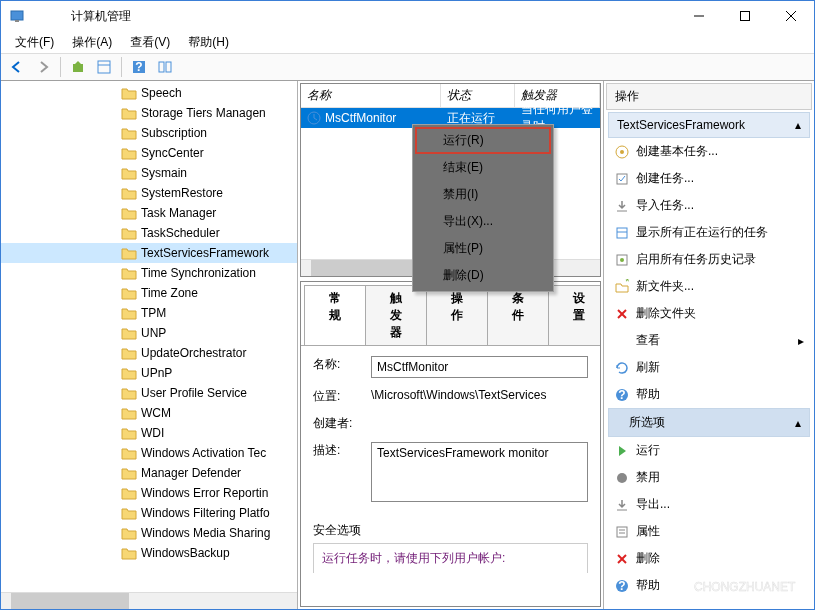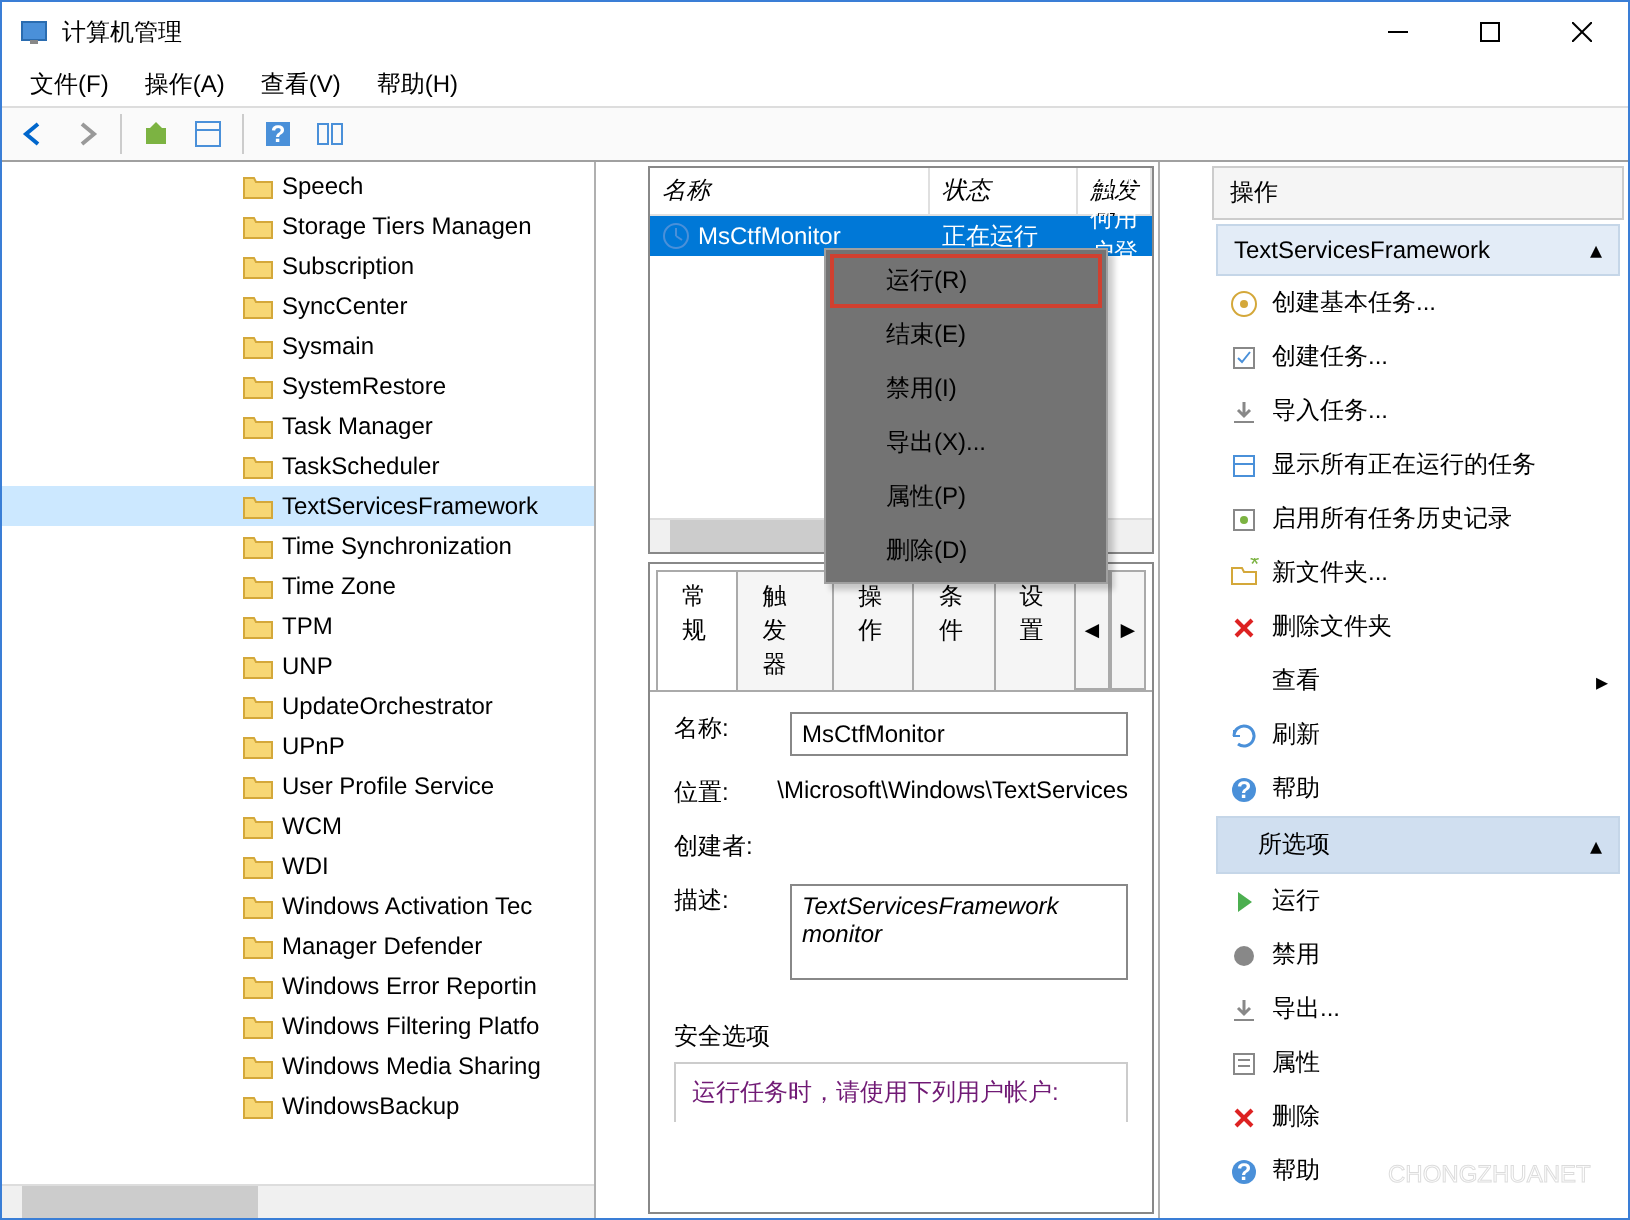--- a/index.html
+++ b/index.html
@@ -1,31 +1,31 @@
 <!DOCTYPE html>
 <html><head>
 <meta charset="utf-8">
 <style>
 * { box-sizing: border-box; margin: 0; padding: 0; font-family: "Microsoft YaHei", "Segoe UI", sans-serif; font-size: 12px; }
 body { background: #fff; width: 815px; height: 610px; border: 1px solid #3a7ed6; overflow: hidden; position: relative; }
 
 .titlebar { height: 30px; display: flex; align-items: center; padding: 0 0 0 8px; background: #fff; }
 .titlebar .app-icon { width: 16px; height: 16px; margin-right: 6px; }
-.titlebar .title { flex: 1; }
+.titlebar .title { flex: 1; margin-left: 40px; }
 .win-btns { display: flex; }
 .win-btn { width: 46px; height: 30px; display: flex; align-items: center; justify-content: center; }
 
 .menubar { height: 22px; display: flex; align-items: center; padding: 0 6px; gap: 2px; }
 .menu-item { padding: 2px 8px; }
 
 .toolbar { height: 28px; display: flex; align-items: center; padding: 0 4px; gap: 2px; border-top: 1px solid #ddd; border-bottom: 1px solid #a0a0a0; background: #fafafa; }
 .tb-btn { width: 24px; height: 24px; display: flex; align-items: center; justify-content: center; border: 1px solid transparent; }
 .tb-sep { width: 1px; height: 20px; background: #ccc; margin: 0 3px; }
 
-.main { display: flex; height: calc(100% - 80px); gap: 24px; }
+.main { display: flex; height: calc(100% - 80px); }
 .left-panel { width: 297px; min-width:297px; border-right: 1px solid #b0b0b0; overflow: hidden; display:flex; flex-direction:column; }
 .center-panel { flex: 1; border-right: 1px solid #b0b0b0; display: flex; flex-direction: column; overflow:hidden; }
 .right-panel { width: 210px; display: flex; flex-direction: column; }
 
 .tree { padding: 2px 0; overflow: hidden; flex:1; }
 .tree-item { display: flex; align-items: center; height: 20px; padding-left: 120px; white-space: nowrap; cursor: default; }
 .tree-item.selected { background: #cce8ff; }
 .folder-icon { width: 16px; height: 14px; margin-right: 4px; flex-shrink:0; }
 .hscroll { height:17px; background:#f0f0f0; border-top:1px solid #ddd; display:flex; }
 .hscroll .thumb { background:#ccc; height:100%; width:40%; margin-left:10px; }
@@ -37,29 +37,29 @@
 .list-row.sel { background: #0078d7; color: #fff; }
 .list-row .cell { padding: 0 6px; display:flex; align-items:center; gap:4px; }
 .clock-icon { width:14px; height:14px; }
 
 .context-menu { position: absolute; left: 411px; top: 123px; width: 142px; background: #737373; border: 1px solid #a0a0a0; box-shadow: 3px 3px 3px rgba(0,0,0,0.2); padding: 2px; z-index: 100; }
 .ctx-item { padding: 5px 20px 5px 28px; white-space: nowrap; }
 .ctx-item.hl { border: 2px solid #d04030; padding: 3px 18px 3px 26px; }
 
 .detail-area { flex:1; border: 1px solid #888; margin: 2px; display:flex; flex-direction:column; overflow:hidden; }
 .tabs { display: flex; border-bottom: 1px solid #aaa; padding: 3px 3px 0; gap:0; }
-.tab { padding: 4px 12px; border: 1px solid #aaa; border-bottom: none; background: #f5f5f5; margin-right:-1px; }
+.tab { padding: 4px 24px; border: 1px solid #aaa; border-bottom: none; background: #f5f5f5; margin-right:-1px;font-weight:bold; }
 .tab.active { background: #fff; position:relative; z-index:1; }
 .tab-nav { margin-left:auto; display:flex; }
 .tab-nav-btn { width:18px; border:1px solid #aaa; background:#f5f5f5; display:flex; align-items:center; justify-content:center; }
 .detail-body { padding: 10px 12px; flex:1; overflow:hidden; }
 .field { display: flex; margin-bottom: 10px; align-items:flex-start; }
 .field-label { width: 58px; }
 .field-value { flex: 1; border: 1px solid #888; padding: 3px 5px; background: #fff; overflow:hidden; white-space:nowrap; }
-.field-value.tall { height: 48px; white-space:normal;font-style:italic; }
+.field-value.tall { height: 60px; white-space:normal; }
 
 .actions-header { background: #f5f5f5; border: 1px solid #ccc; padding: 4px 8px; margin:2px; font-weight:normal; }
 .action-section { padding: 0 4px; }
 .section-title { background: #e3ecf7; padding: 5px 8px; display:flex; align-items:center; border: 1px solid #c5d6e8; }
 .section-title.dark { background: #d0dff0; padding-left: 20px; }
 .action-item { display: flex; align-items: center; padding: 5px 6px; gap: 6px; }
 .act-icon { width: 16px; height: 16px; flex-shrink:0; }
 .caret-up { margin-left:auto; }
 
 svg { display:block; }

